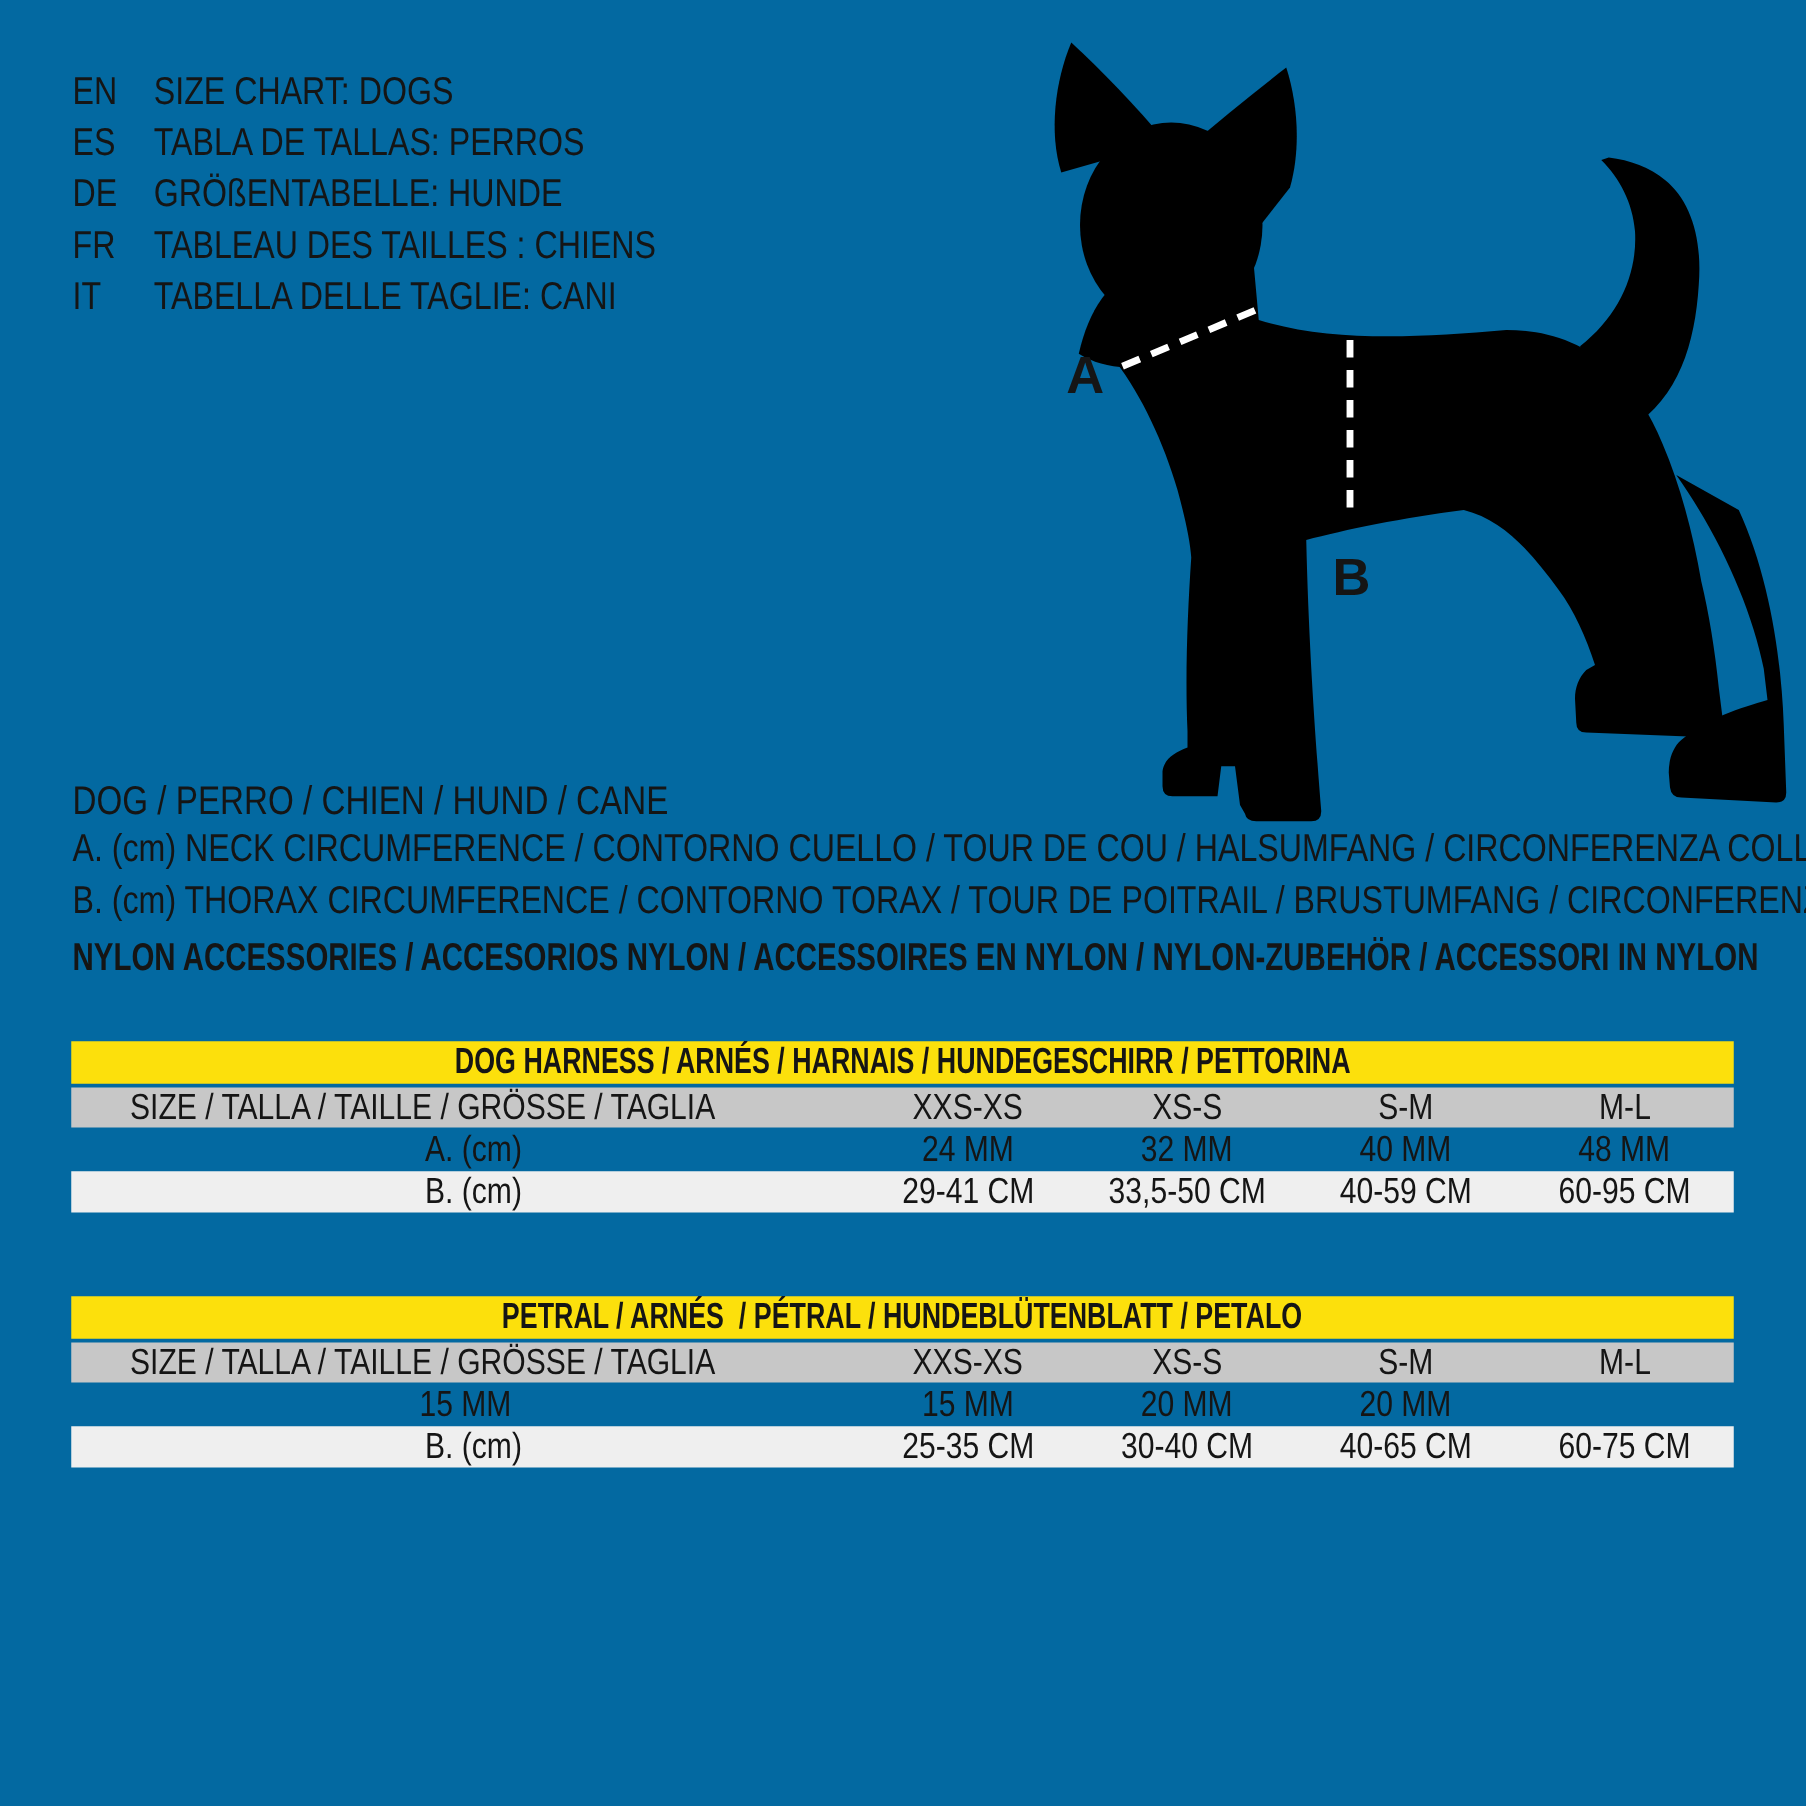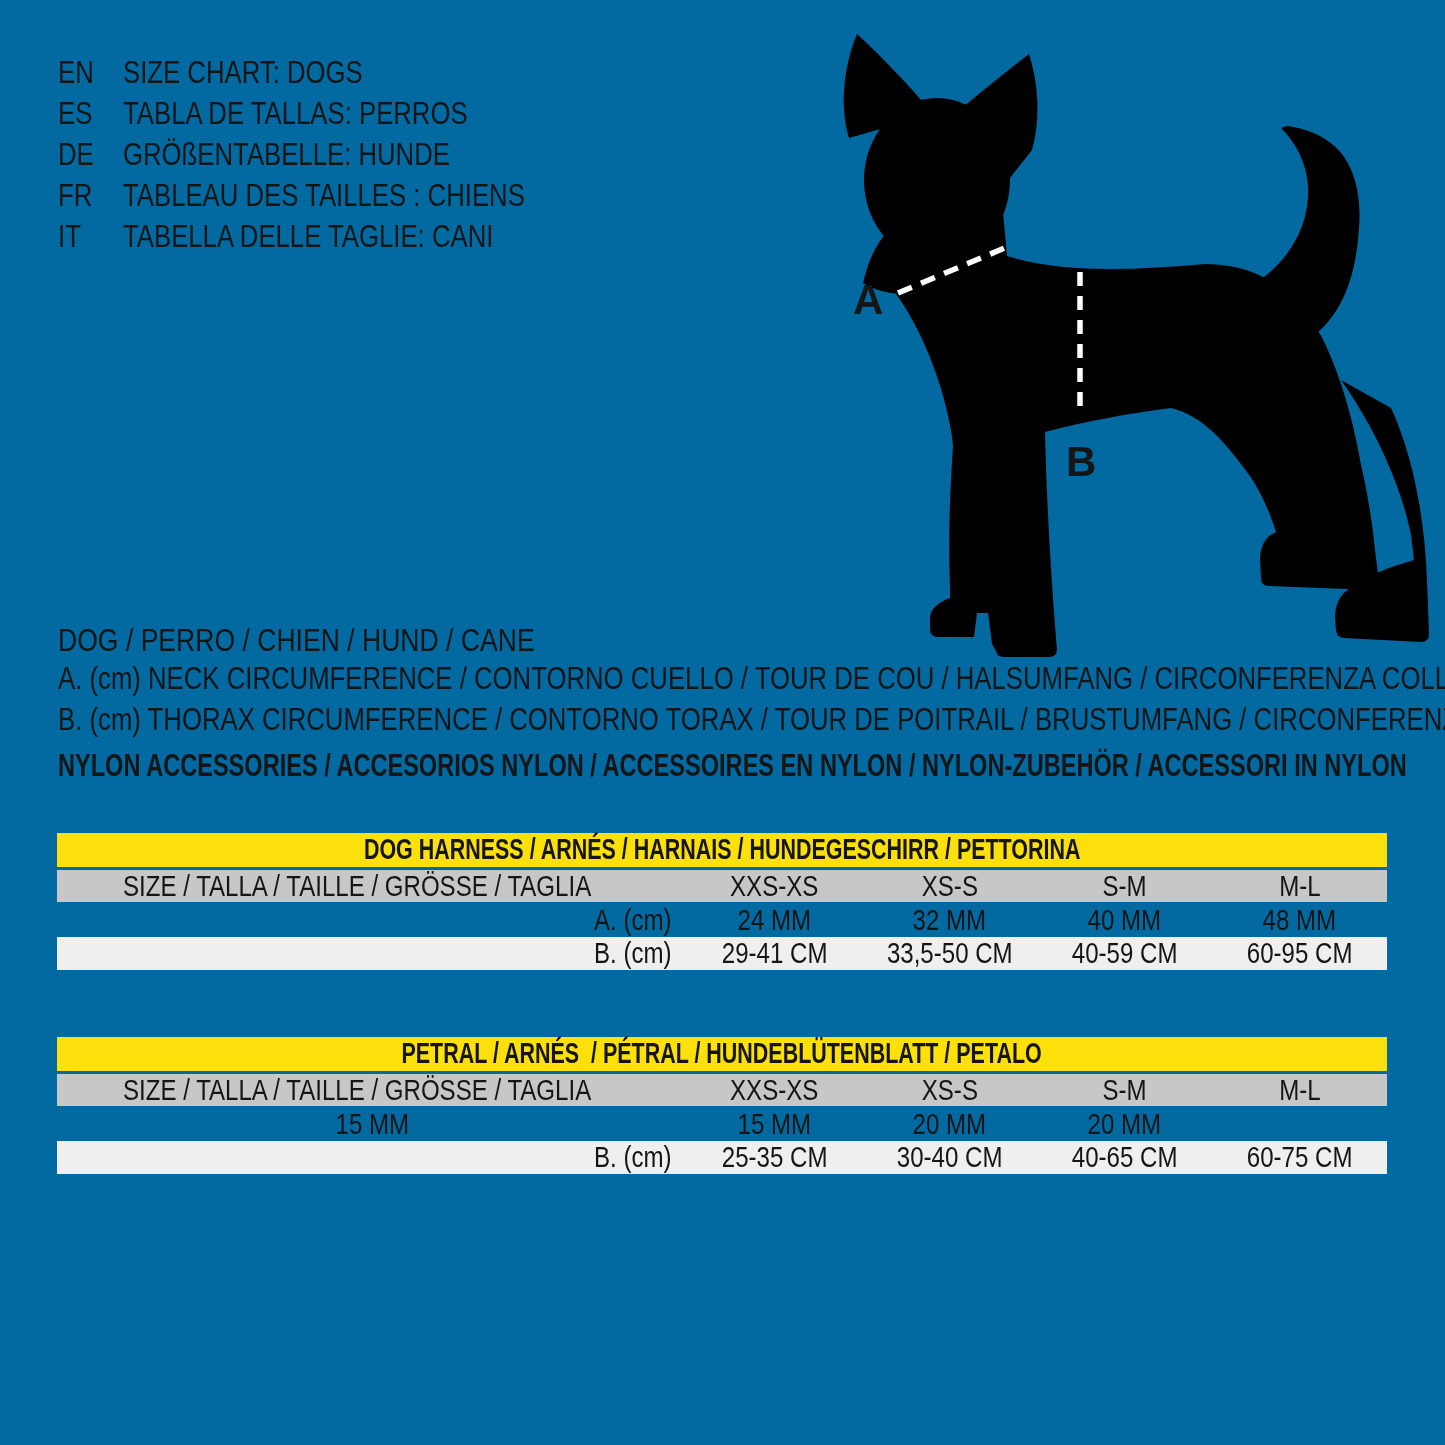--- a/index.html
+++ b/index.html
@@ -29,21 +29,21 @@
   
   .tbl { position:absolute; left:57px; width:1330px; font-size:29px; }
   .tbl-1 { top:833px; }
   .tbl-2 { top:1037px; }
   .band { height:34px; background:var(--yellow); display:flex; align-items:flex-start; justify-content:center;
           font-size:29px; margin-bottom:3px; }
   .trow { display:grid; grid-template-columns:630px 1fr 1fr 1fr 1fr; align-items:center; height:33px; }
   .trow.thead { background:var(--gray); height:32px; margin-bottom:2px; }
   .trow.alt { background:var(--rowalt); }
   .tcell { text-align:center; overflow:visible; }
-  .tcell.lbl { text-align:right; padding-left:29px; }
+  .tcell.lbl { text-align:center; padding-left:29px; }
 </style>
 </head>
 <body>
 
 <div class="page" style="--yellow: #FCE00C; --gray: #C7C7C7; --rowalt: #EFEFEF;">
 
   <div class="lang">
     <div class="lang-row">
       <span class="lang-code"><span class="cxl">EN</span></span>
       <span class="cxl">SIZE CHART: DOGS</span>

